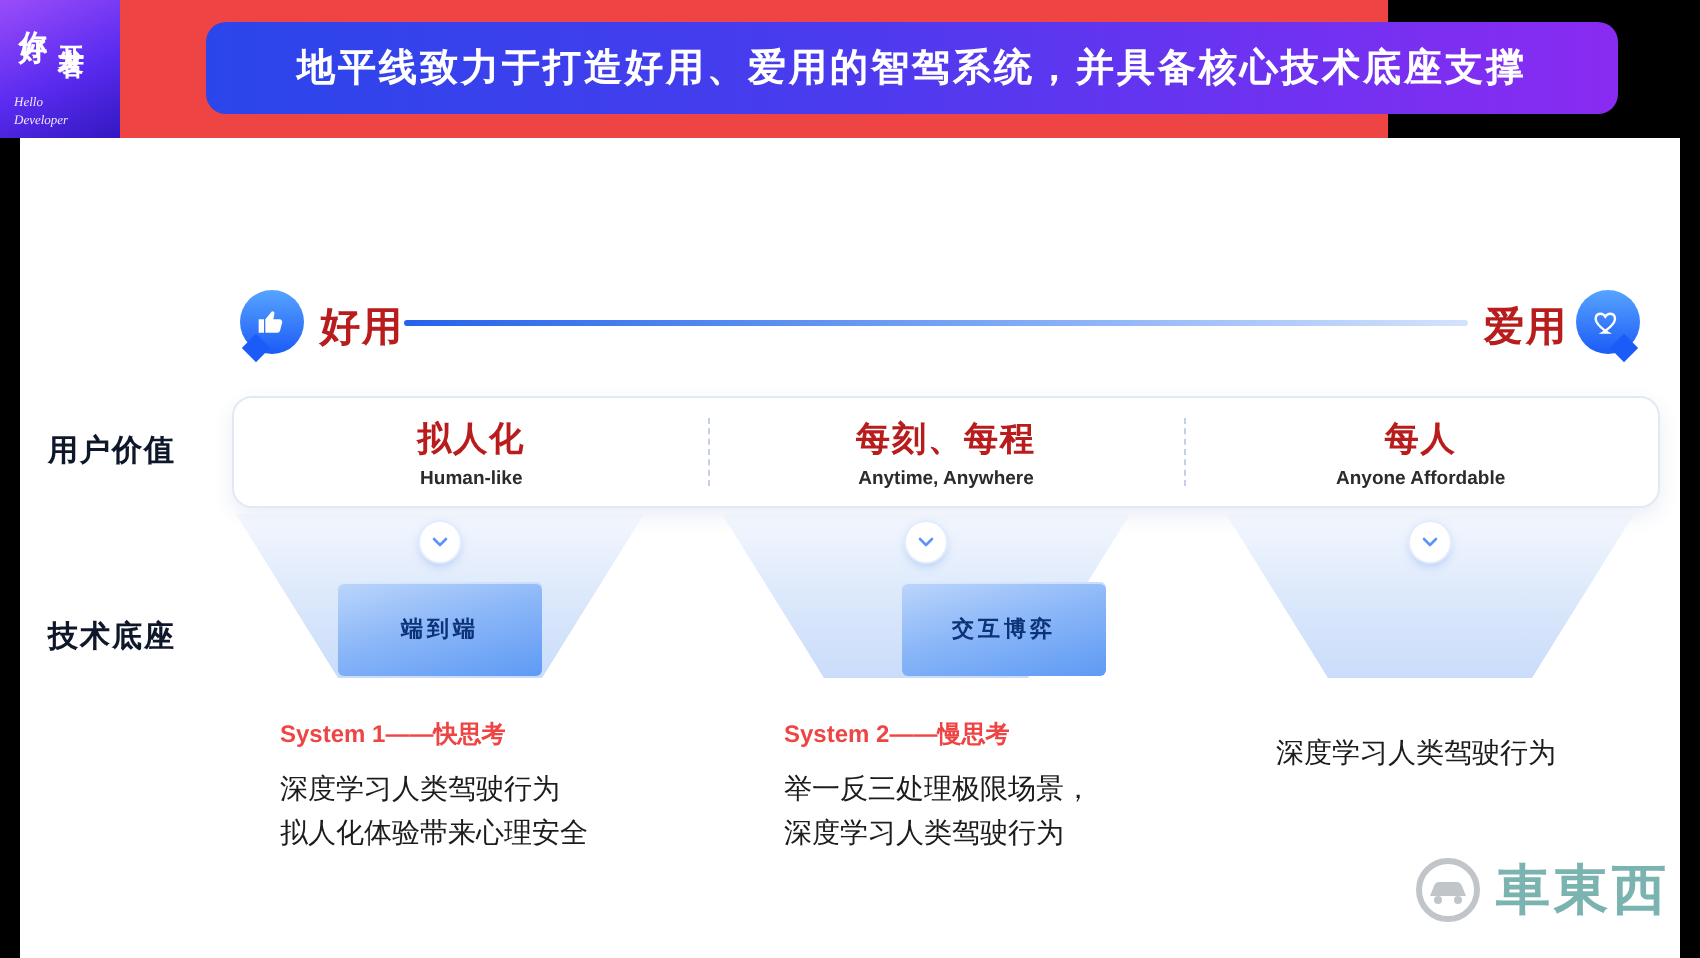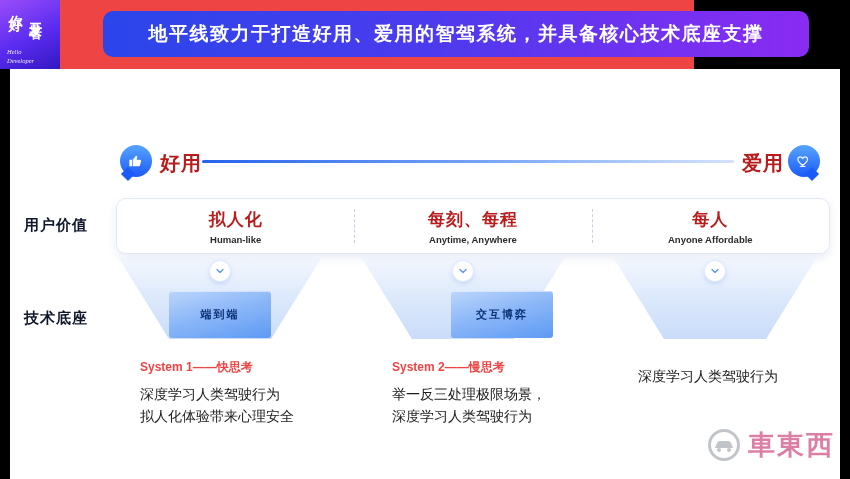--- a/index.html
+++ b/index.html
@@ -69,21 +69,21 @@
             box-shadow:inset 0 1px 0 rgba(255,255,255,.5); }
 
   
   .desc { position:absolute; top:290px; color:#1c1c1c; }
   .desc .h { font-size:12px; font-weight:bold; color:#ef4444; margin-bottom:7px; }
   .desc .l { font-size:14px; line-height:22px; }
   .desc.gap .l { margin-top:6px; }
 
   
   .wm { position:absolute; left:696px; top:358px; display:flex; align-items:center; gap:6px;
-        color:#be185d; opacity:.55; }
+        color:#0f766e; opacity:.55; }
   .wm .txt { font-size:27px; font-weight:bold; letter-spacing:2px; }
 </style>
 </head>
 <body>
 
 <div class="stage">
 
   <div class="topbar">
     <div class="badge">
       <span class="v1">你好</span>

